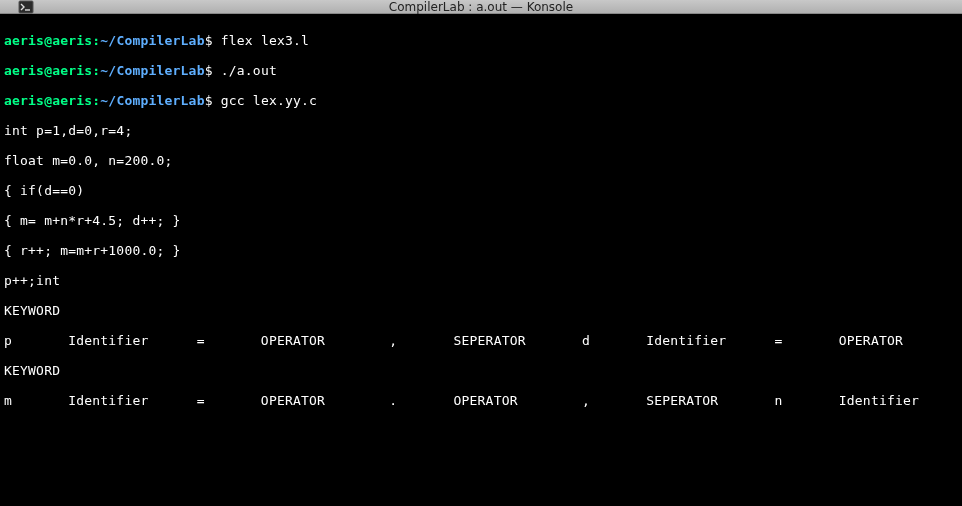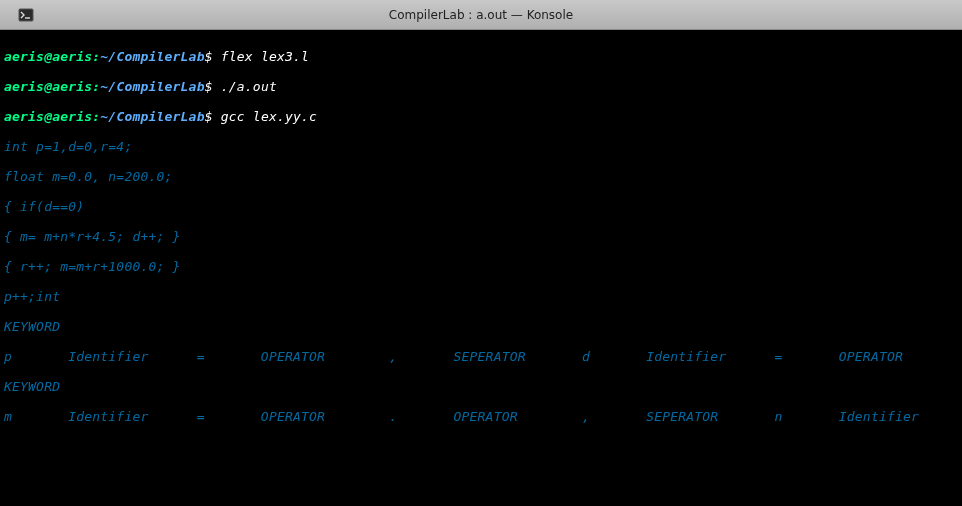--- a/index.html
+++ b/index.html
@@ -7,21 +7,21 @@
     background: #000;
     font-family: "DejaVu Sans Mono", "Liberation Mono", monospace;
     font-size: 13px;
     width: 962px;
     height: 506px;
     overflow: hidden;
     color: #fff;
   }
   .titlebar {
     background: linear-gradient(to bottom, #c8c8c8, #b0b0b0);
-    height: 30px;
+    height: 14px;
     display: flex;
     align-items: center;
     position: relative;
     border-bottom: 1px solid #888;
     padding-left: 12px;
   }
   .titlebar-icon {
     width: 16px;
     height: 16px;
     margin-left: 6px;
@@ -42,22 +42,22 @@
     padding: 4px 4px;
     line-height: 15px;
     white-space: pre;
     font-size: 13px;
     letter-spacing: 0.2px;
   }
   .prompt-user { color: #00ff87; font-weight: bold; }
   .prompt-path { color: #5fafff; font-weight: bold; }
   .prompt-dollar { color: #fff; }
   .cmd { color: #fff; }
-  .out { color: #0369a1; }
-  .line { min-height: 15px; font-style: italic; }
+  .out { color: #ffffff; }
+  .line { min-height: 15px; }
 </style>
 </head>
 <body>
 
 <div class="titlebar">
   <span class="titlebar-icon">
     <svg width="16" height="16" viewBox="0 0 16 16">
       <rect x="1" y="2" width="14" height="12" rx="1" fill="#2b2b2b" stroke="#555"></rect>
       <path d="M3 5 L6 8 L3 11" stroke="#ddd" stroke-width="1.4" fill="none"></path>
       <line x1="7" y1="11" x2="12" y2="11" stroke="#ddd" stroke-width="1.4"></line>

